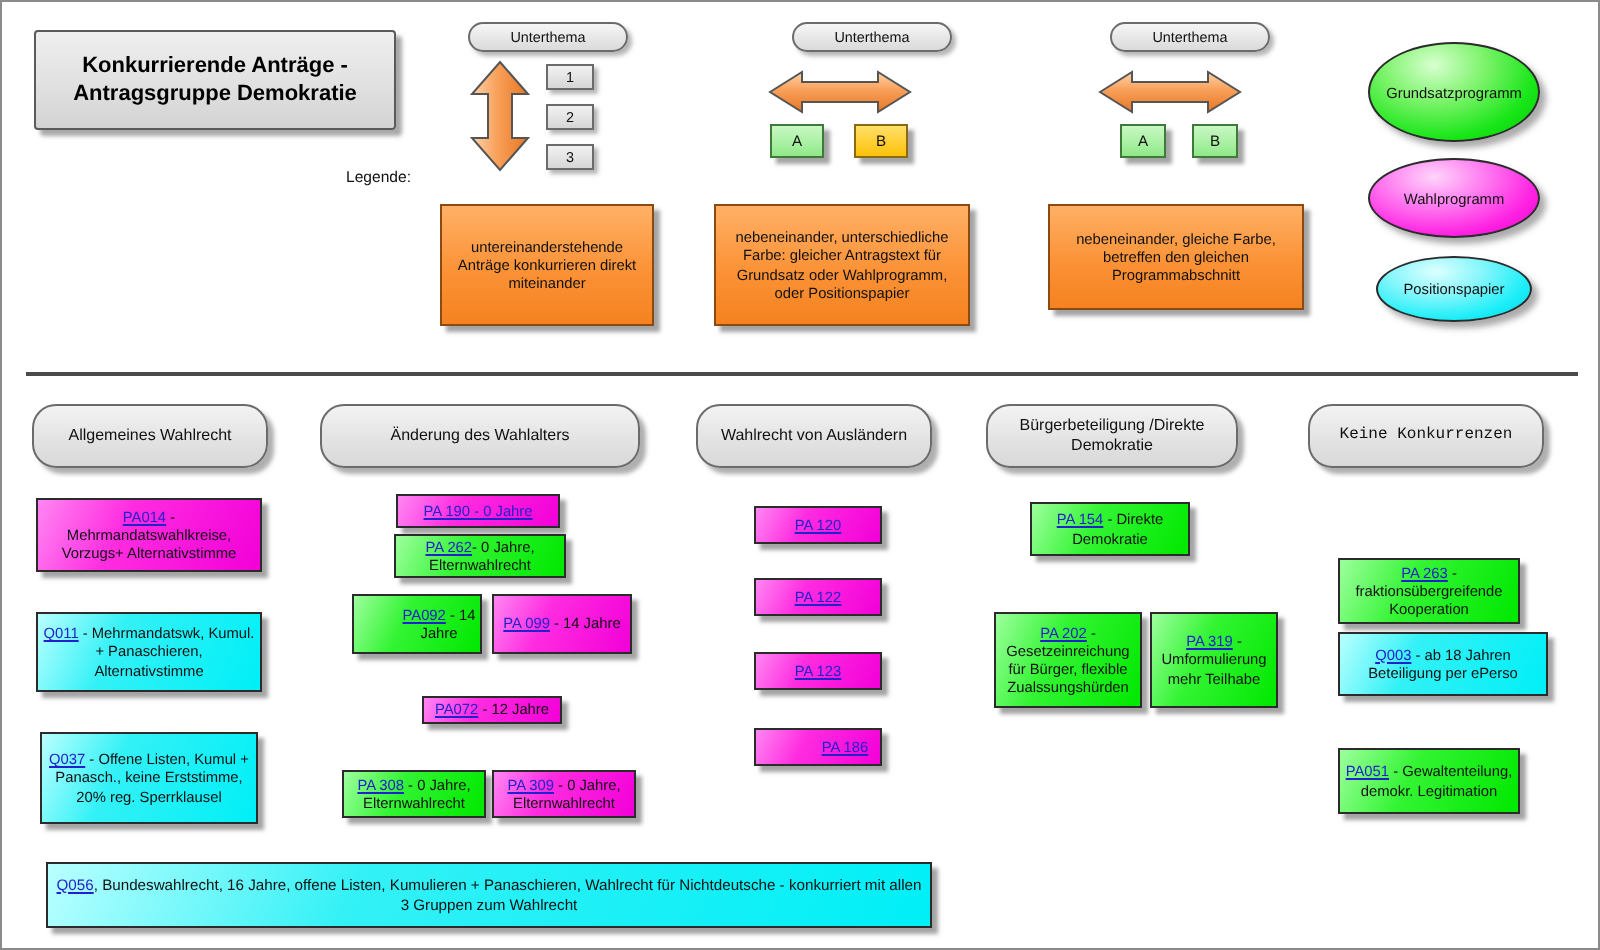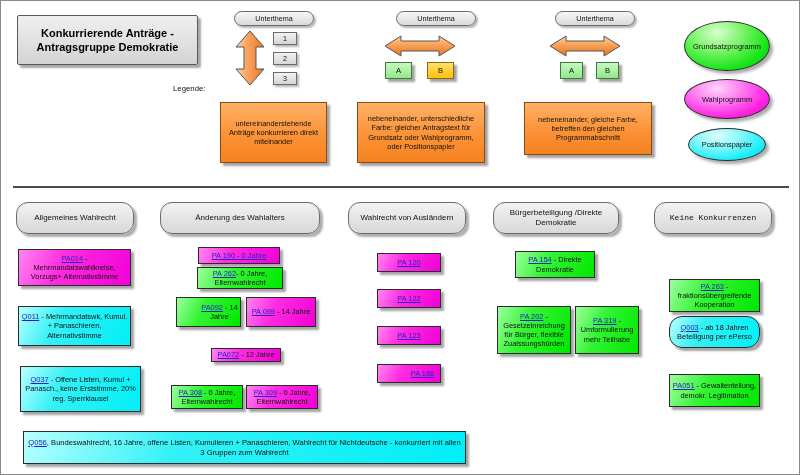--- a/index.html
+++ b/index.html
@@ -160,21 +160,21 @@
   <div class="abs group-head" style="left:347px;top:201px;width:118px;height:32px;">Wahlrecht von Ausländern</div>
   <div class="abs group-head" style="left:492px;top:201px;width:126px;height:32px;">Bürgerbeteiligung /Direkte Demokratie</div>
   <div class="abs group-head" style="left:653px;top:201px;width:118px;height:32px;font-family:Liberation Mono, monospace;">Keine Konkurrenzen</div>
 
   <div class="abs node fill-magenta" style="left:17px;top:248px;width:113px;height:37px;">
     <div><span class="code">PA014</span><span> - Mehrmandatswahlkreise, Vorzugs+ Alternativstimme</span></div>
   </div>
   <div class="abs node fill-cyan" style="left:17px;top:305px;width:113px;height:40px;">
     <div><span class="code">Q011</span><span> - Mehrmandatswk, Kumul. + Panaschieren, Alternativstimme</span></div>
   </div>
-  <div class="abs node fill-cyan" style="left:19px;top:365px;width:121px;height:46px;">
+  <div class="abs node fill-cyan" style="left:19px;top:365px;width:109px;height:46px;">
     <div><span class="code">Q037</span><span> - Offene Listen, Kumul + Panasch., keine Erststimme, 20% reg. Sperrklausel</span></div>
   </div>
 
   <div class="abs node fill-magenta" style="left:197px;top:246px;width:82px;height:17px;">
     <div><span class="code">PA 190 - 0 Jahre</span><span></span></div>
   </div>
   <div class="abs node fill-green" style="left:196px;top:266px;width:86px;height:22px;">
     <div><span class="code">PA 262</span><span>- 0 Jahre, Elternwahlrecht</span></div>
   </div>
   <div class="abs node fill-green" style="left:175px;top:296px;width:65px;height:30px;padding-left:24px;">
@@ -212,21 +212,21 @@
   <div class="abs node fill-green" style="left:496px;top:305px;width:74px;height:48px;">
     <div><span class="code">PA 202</span><span> - Gesetzeinreichung für Bürger, flexible Zualssungshürden</span></div>
   </div>
   <div class="abs node fill-green" style="left:574px;top:305px;width:64px;height:48px;">
     <div><span class="code">PA 319</span><span> - Umformulierung mehr Teilhabe</span></div>
   </div>
 
   <div class="abs node fill-green" style="left:668px;top:250px;width:91px;height:33px;margin-top:28px;">
     <div><span class="code">PA 263</span><span> - fraktionsübergreifende Kooperation</span></div>
   </div>
-  <div class="abs node fill-cyan" style="left:668px;top:315px;width:91px;height:32px;border-radius:13px;">
+  <div class="abs node fill-cyan" style="left:668px;top:315px;width:105px;height:32px;">
     <div><span class="code">Q003</span><span> - ab 18 Jahren Beteiligung per ePerso</span></div>
   </div>
   <div class="abs node fill-green" style="left:668px;top:373px;width:91px;height:33px;">
     <div><span class="code">PA051</span><span> - Gewaltenteilung, demokr. Legitimation</span></div>
   </div>
 
   <div class="abs node fill-cyan" style="left:22px;top:430px;width:443px;height:33px;font-size:7.6px;line-height:10px;">
     <div><span class="code">Q056</span><span>, Bundeswahlrecht, 16 Jahre, offene Listen, Kumulieren + Panaschieren,  Wahlrecht für Nichtdeutsche - konkurriert mit allen 3 Gruppen zum Wahlrecht</span></div>
   </div>
 

